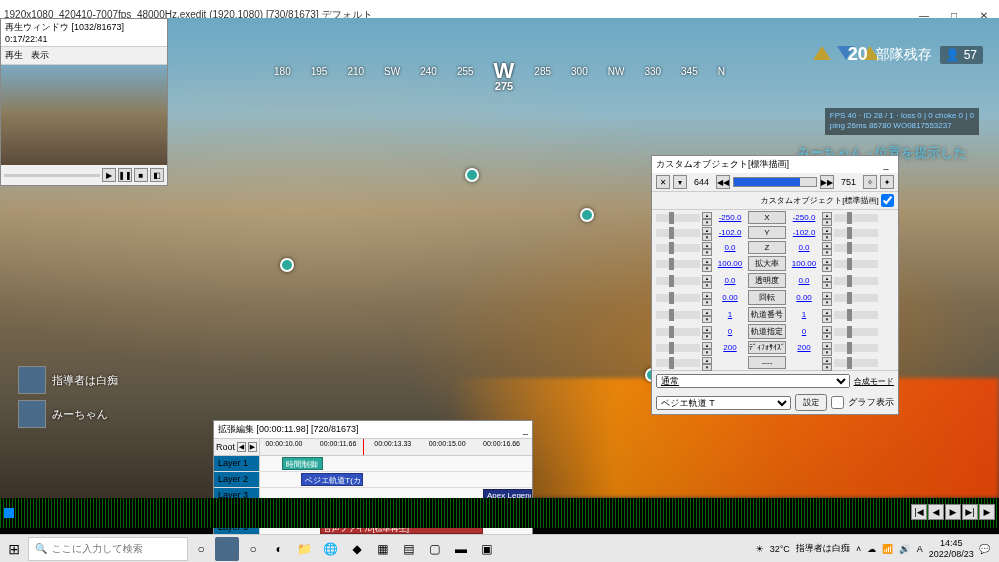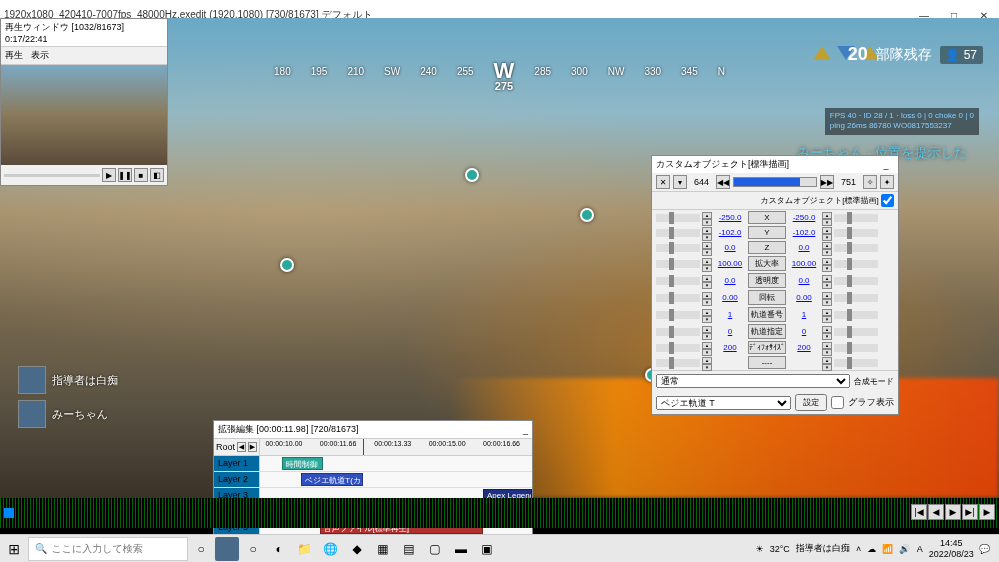--- a/index.html
+++ b/index.html
@@ -50,21 +50,21 @@
 .object-toolbar .track { flex: 1; height: 10px; background: linear-gradient(90deg, #2060e0 0%, #2060e0 80%, #e0e0e0 80%); border: 1px solid #888; }
 .object-sub { padding: 2px 4px; text-align: right; font-size: 8px; border-bottom: 1px solid #ccc; }
 .object-sub input[type=checkbox] { vertical-align: middle; }
 .param-row { display: flex; align-items: center; padding: 1px 4px; gap: 2px; }
 .param-row .slider-l, .param-row .slider-r { width: 44px; height: 8px; background: #ddd; position: relative; }
 .param-row .slider-l::after, .param-row .slider-r::after { content: ''; position: absolute; top: -2px; left: 30%; width: 5px; height: 12px; background: #888; }
 .param-row .spin { width: 10px; height: 12px; display: flex; flex-direction: column; }
 .param-row .spin div { flex: 1; border: 1px solid #888; background: #e0e0e0; font-size: 5px; line-height: 1; text-align: center; cursor: pointer; }
 .param-row .val { width: 32px; text-align: center; font-size: 8px; text-decoration: underline; color: #00f; }
 .param-row .label { width: 38px; text-align: center; font-size: 8px; background: #e0e0e0; border: 1px solid #888; padding: 1px 0; }
-.param-bottom { padding: 3px 4px; display: flex; align-items: center; gap: 4px; border-top: 1px solid #ccc; }
+.param-bottom { padding: 3px 4px; display: flex; align-items: center; gap: 4px; border-top: 1px solid #ccc; text-decoration: underline; }
 .param-bottom select { font-size: 9px; flex: 1; }
 .param-bottom .lbl { font-size: 8px; }
 .param-bottom2 { padding: 3px 4px; display: flex; align-items: center; gap: 4px; }
 .param-bottom2 select { font-size: 9px; flex: 1; }
 .param-bottom2 button { font-size: 8px; padding: 1px 6px; }
 
 .timeline-panel { position: absolute; top: 420px; left: 213px; width: 320px; background: #f0f0f0; border: 1px solid #888; font-size: 9px; }
 .tl-title { padding: 2px 4px; background: #fff; display: flex; align-items: center; border-bottom: 1px solid #ccc; }
 .tl-title .spacer { flex: 1; }
 .tl-header { display: flex; border-bottom: 1px solid #ccc; }

